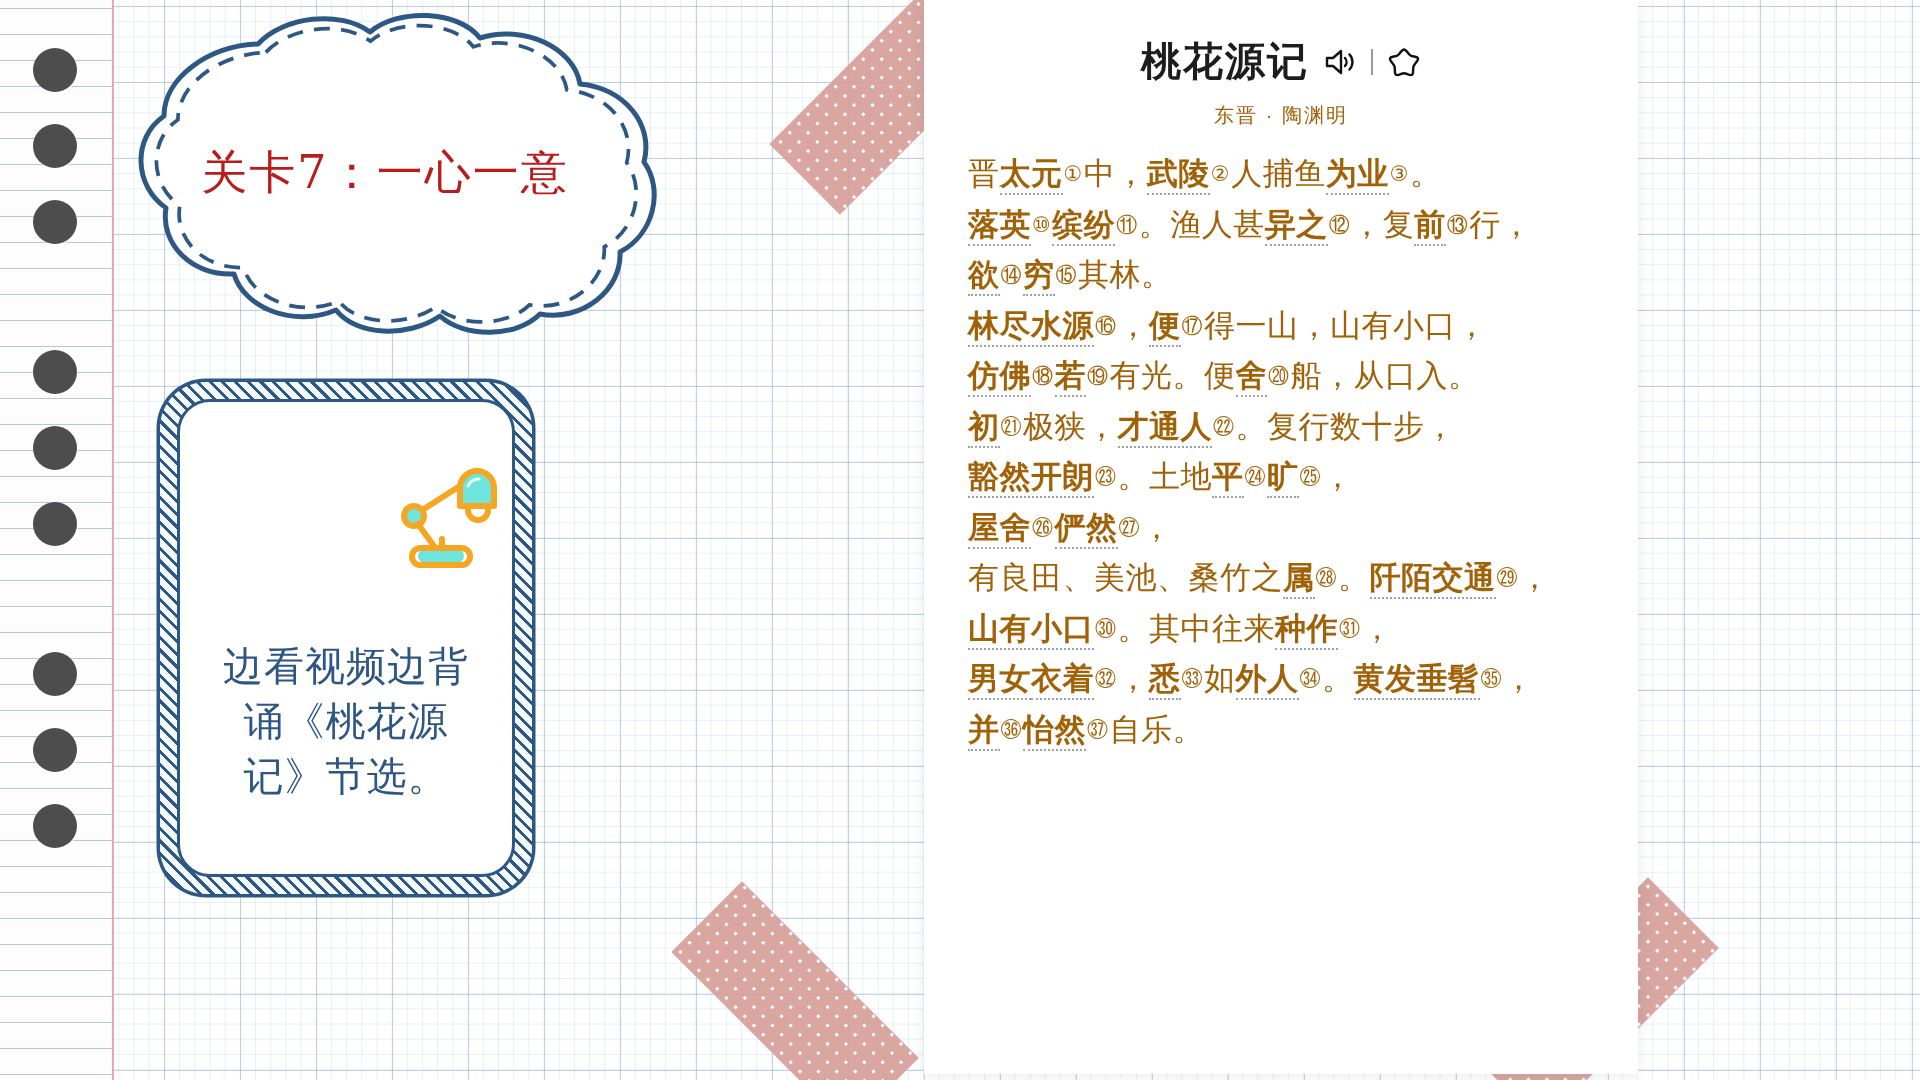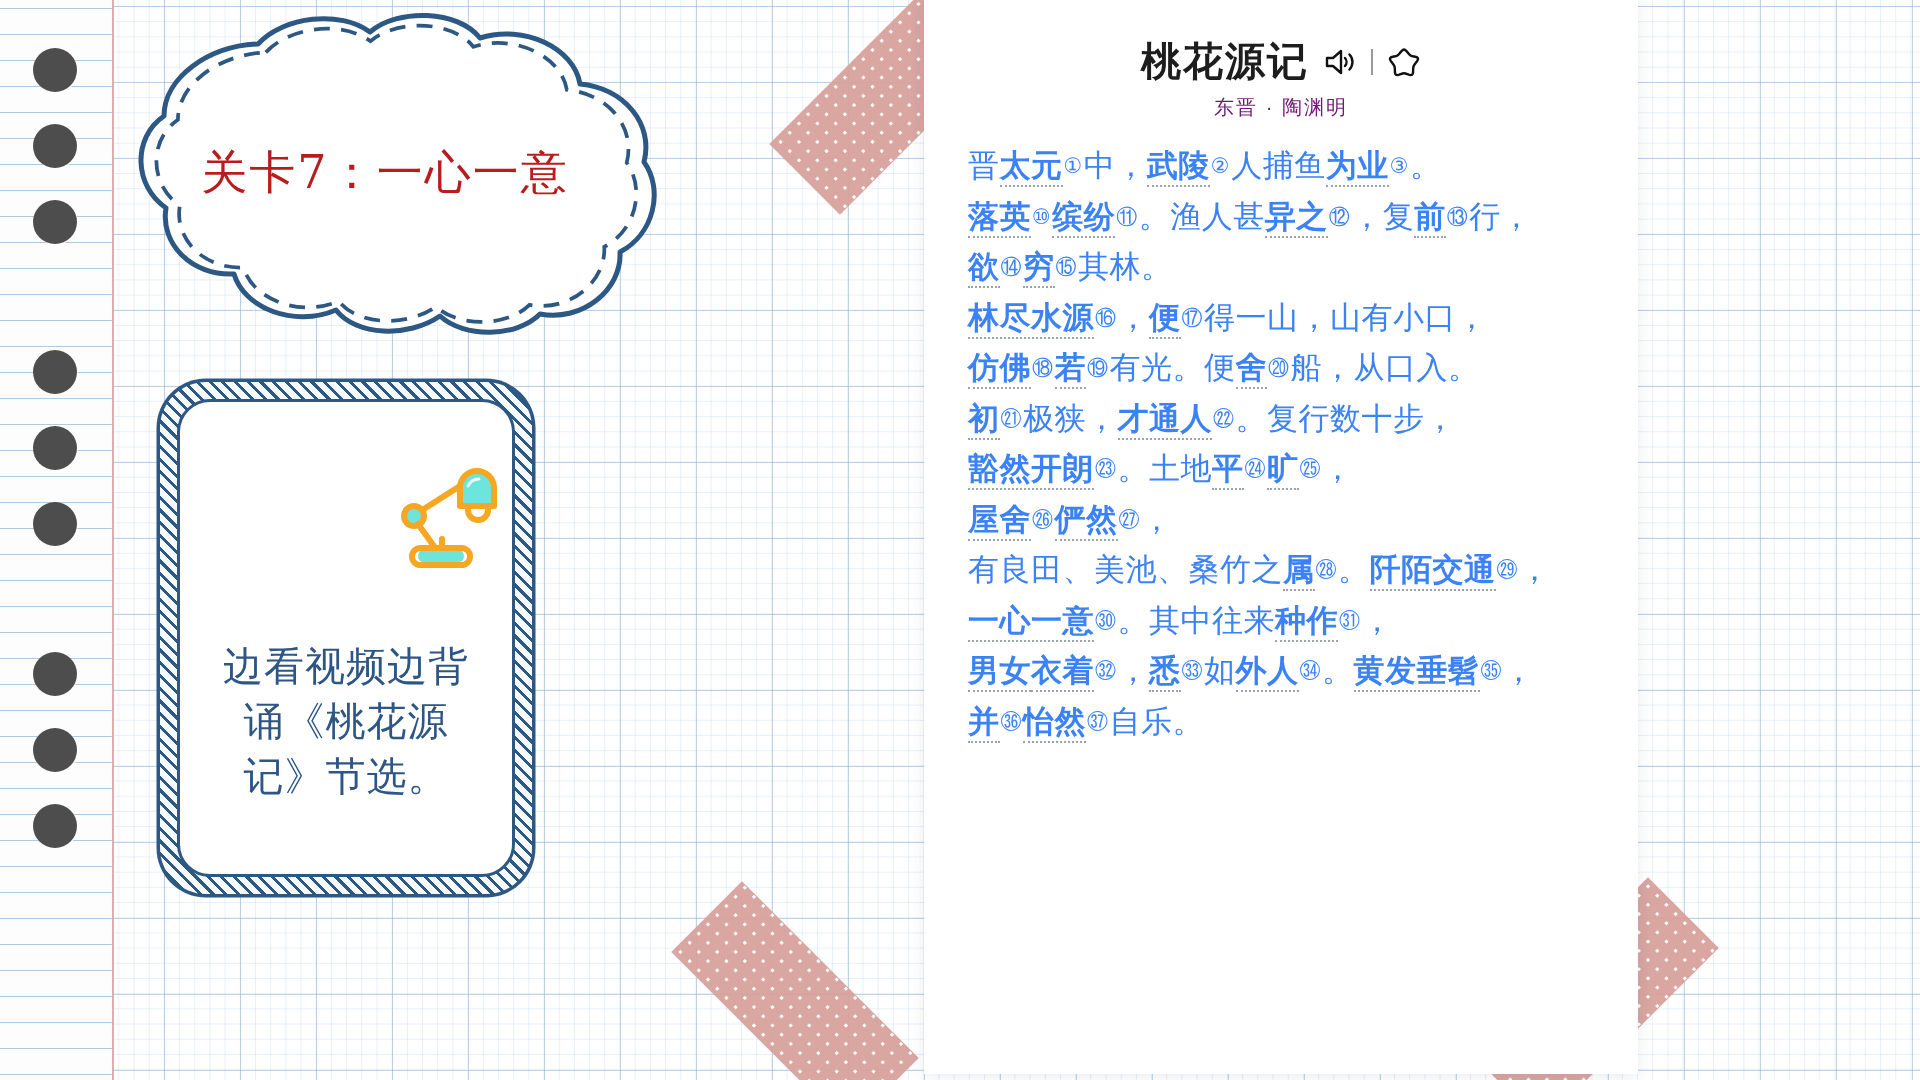--- a/index.html
+++ b/index.html
@@ -161,33 +161,33 @@
     letter-spacing: 2px;
   }
   .icon-btn { display: inline-flex; align-items: center; cursor: pointer; }
   .icon-btn svg { display: block; }
   .icon-sep {
     width: 2px; height: 26px;
     background: #9a9a9a;
     display: inline-block;
   }
   .poem-author {
-    margin-top: 5px;
+    margin-top: 13px;
     font-size: 20px;
-    color: #701a75;
+    color: #a16207;
     letter-spacing: 2px;
   }
 
   .poem-body {
     padding: 20px 0 0 44px;
   }
   .poem-line {
     font-size: 31px;
     line-height: 50.5px;
-    color: #3b82f6;
+    color: #a16207;
     white-space: nowrap;
     letter-spacing: .5px;
   }
   .poem-line b {
     font-weight: 700;
     border-bottom: 2.5px dotted #9aa3ad;
     padding-bottom: 2px;
   }
   .poem-line .num {
     font-size: 21px;
@@ -310,19 +310,19 @@
     <div class="poem-body" id="poem-body">
         <div class="poem-line"><span>晋</span><b>太元</b><span class="num">①</span><span>中，</span><b>武陵</b><span class="num">②</span><span>人捕鱼</span><b>为业</b><span class="num">③</span><span>。</span></div>
         <div class="poem-line"><b>落英</b><span class="num">⑩</span><b>缤纷</b><span class="num">⑪</span><span>。渔人甚</span><b>异之</b><span class="num">⑫</span><span>，复</span><b>前</b><span class="num">⑬</span><span>行，</span></div>
         <div class="poem-line"><b>欲</b><span class="num">⑭</span><b>穷</b><span class="num">⑮</span><span>其林。</span></div>
         <div class="poem-line"><b>林尽水源</b><span class="num">⑯</span><span>，</span><b>便</b><span class="num">⑰</span><span>得一山，山有小口，</span></div>
         <div class="poem-line"><b>仿佛</b><span class="num">⑱</span><b>若</b><span class="num">⑲</span><span>有光。便</span><b>舍</b><span class="num">⑳</span><span>船，从口入。</span></div>
         <div class="poem-line"><b>初</b><span class="num">㉑</span><span>极狭，</span><b>才通人</b><span class="num">㉒</span><span>。复行数十步，</span></div>
         <div class="poem-line"><b>豁然开朗</b><span class="num">㉓</span><span>。土地</span><b>平</b><span class="num">㉔</span><b>旷</b><span class="num">㉕</span><span>，</span></div>
         <div class="poem-line"><b>屋舍</b><span class="num">㉖</span><b>俨然</b><span class="num">㉗</span><span>，</span></div>
         <div class="poem-line"><span>有良田、美池、桑竹之</span><b>属</b><span class="num">㉘</span><span>。</span><b>阡陌交通</b><span class="num">㉙</span><span>，</span></div>
-        <div class="poem-line"><b>一心一意</b><span class="num">㉚</span><span>。其中往来</span><b>种作</b><span class="num">㉛</span><span>，</span></div>
+        <div class="poem-line"><b>山有小口</b><span class="num">㉚</span><span>。其中往来</span><b>种作</b><span class="num">㉛</span><span>，</span></div>
         <div class="poem-line"><b>男女</b><b>衣着</b><span class="num">㉜</span><span>，</span><b>悉</b><span class="num">㉝</span><span>如</span><b>外人</b><span class="num">㉞</span><span>。</span><b>黄发垂髫</b><span class="num">㉟</span><span>，</span></div>
         <div class="poem-line"><b>并</b><span class="num">㊱</span><b>怡然</b><span class="num">㊲</span><span>自乐。</span></div>
       </div>
   </div>
 
 </div>
 
 </body></html>

